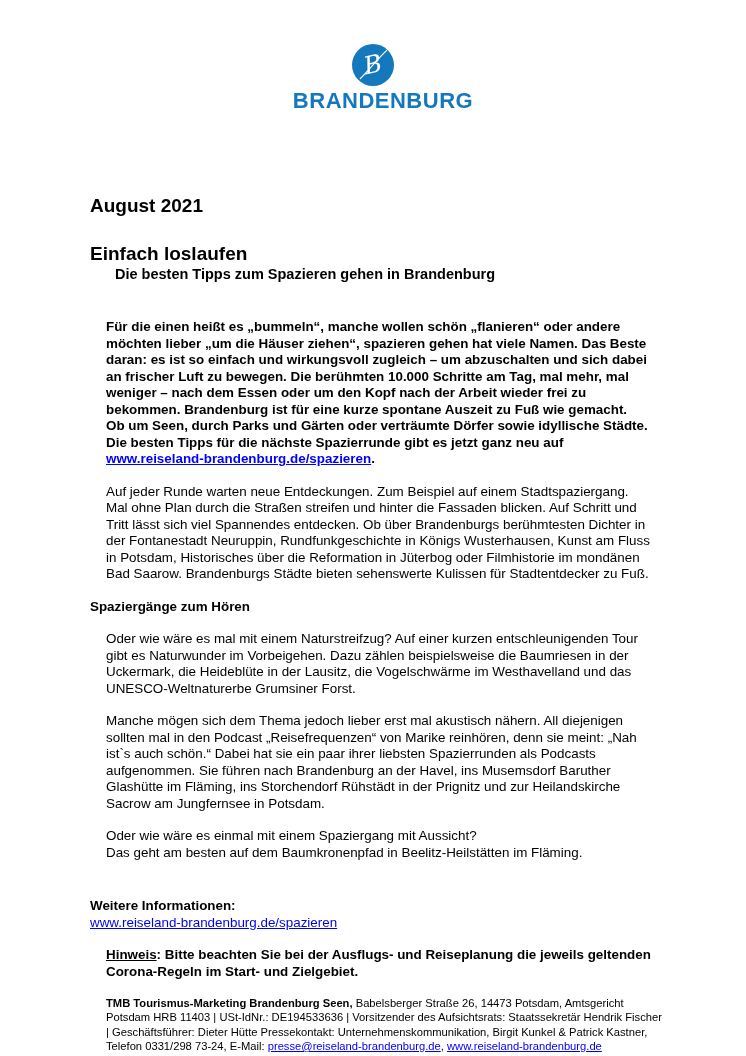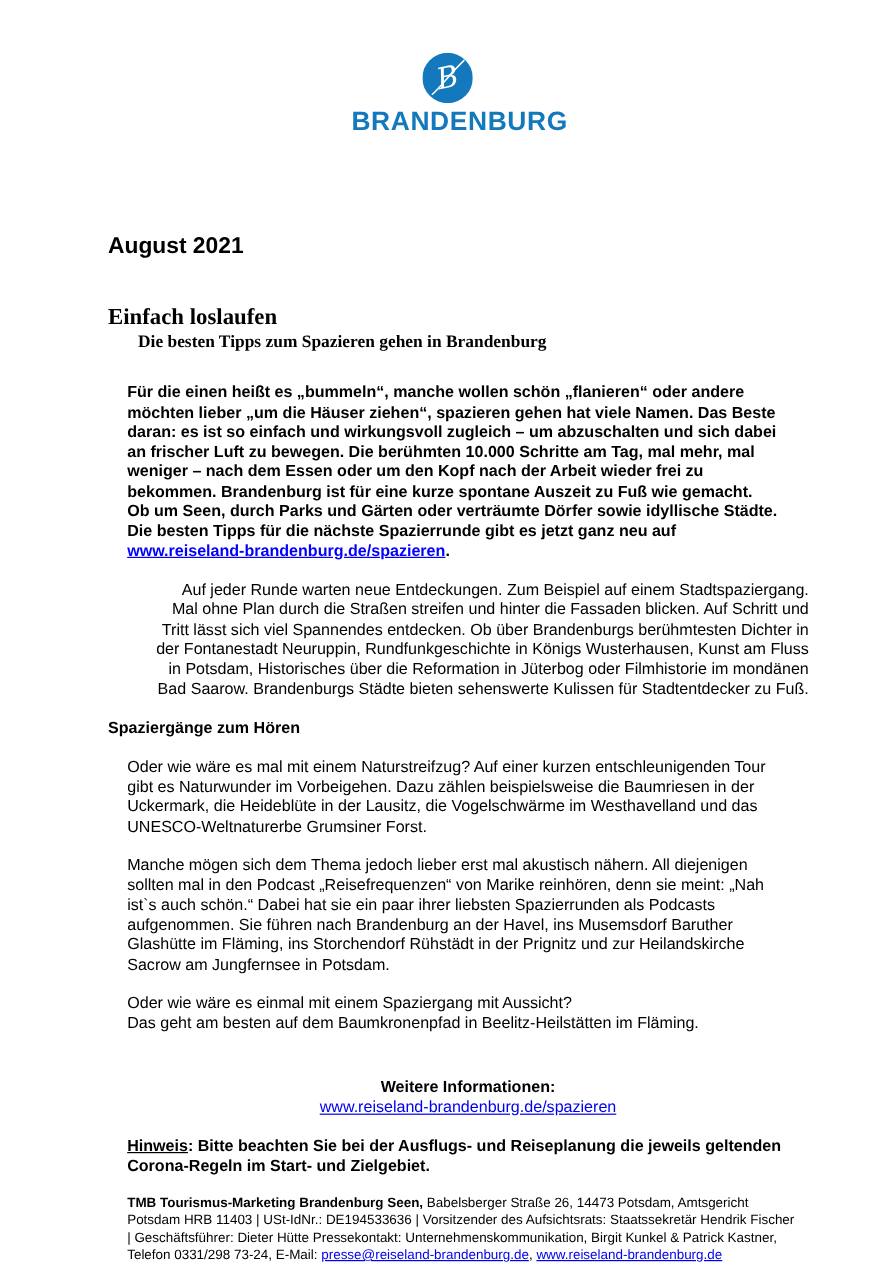--- a/index.html
+++ b/index.html
@@ -28,44 +28,44 @@
   }
 
   
   .header-row {
     position: absolute; top: 195px; left: 90px; width: 573px;
     display: flex; justify-content: space-between; align-items: baseline;
     font-size: 19px; font-weight: bold;
   }
 
   
-  .title-block { position: absolute; top: 255px; left: 90px; width: 600px; font-family: Liberation Serif, serif; }
+  .title-block { position: absolute; top: 244px; left: 90px; width: 600px; }
   .headline { font-size: 19px; font-weight: bold; line-height: 20px; }
   .subline  { font-size: 14.5px; font-weight: bold; line-height: 17px; margin-top: 2px; margin-left: 25px; }
 
   
   .body {
     position: absolute; top: 303px; left: 90px; width: 600px;
     font-size: 13.4px; line-height: 16.5px;
   }
   .body p { margin: 16px; white-space: pre-wrap; }
   .bold { font-weight: bold; }
   .underline { text-decoration: underline; }
   a.link { color: #0000EE; text-decoration: underline; cursor: pointer; }
   a.link.bold-link { font-weight: bold; color: #0000FF; }
 
-  .p-city    { margin-top: 11px; text-align: right; }
+  .p-city    { margin-top: 11px; }
   .section-heading {
     margin: 9px 0 6px 0;
     font-size: 13.4px; font-weight: bold; line-height: 16.5px;
   }
   .p-podcast { margin-top: 12px; }
   .p-outlook { margin-top: 10px; }
 
-  .more-info { margin-top: 37px; text-align: center; }
+  .more-info { margin-top: 37px; }
   .more-info .label { font-weight: bold; line-height: 16.5px; }
   .more-info a { line-height: 16.5px; }
 
   .p-notice { margin-top: 21px; font-weight: bold; }
 
   .p-imprint {
     margin-top: 39px;
     font-size: 11.2px; line-height: 14.3px;
   }
 </style>

